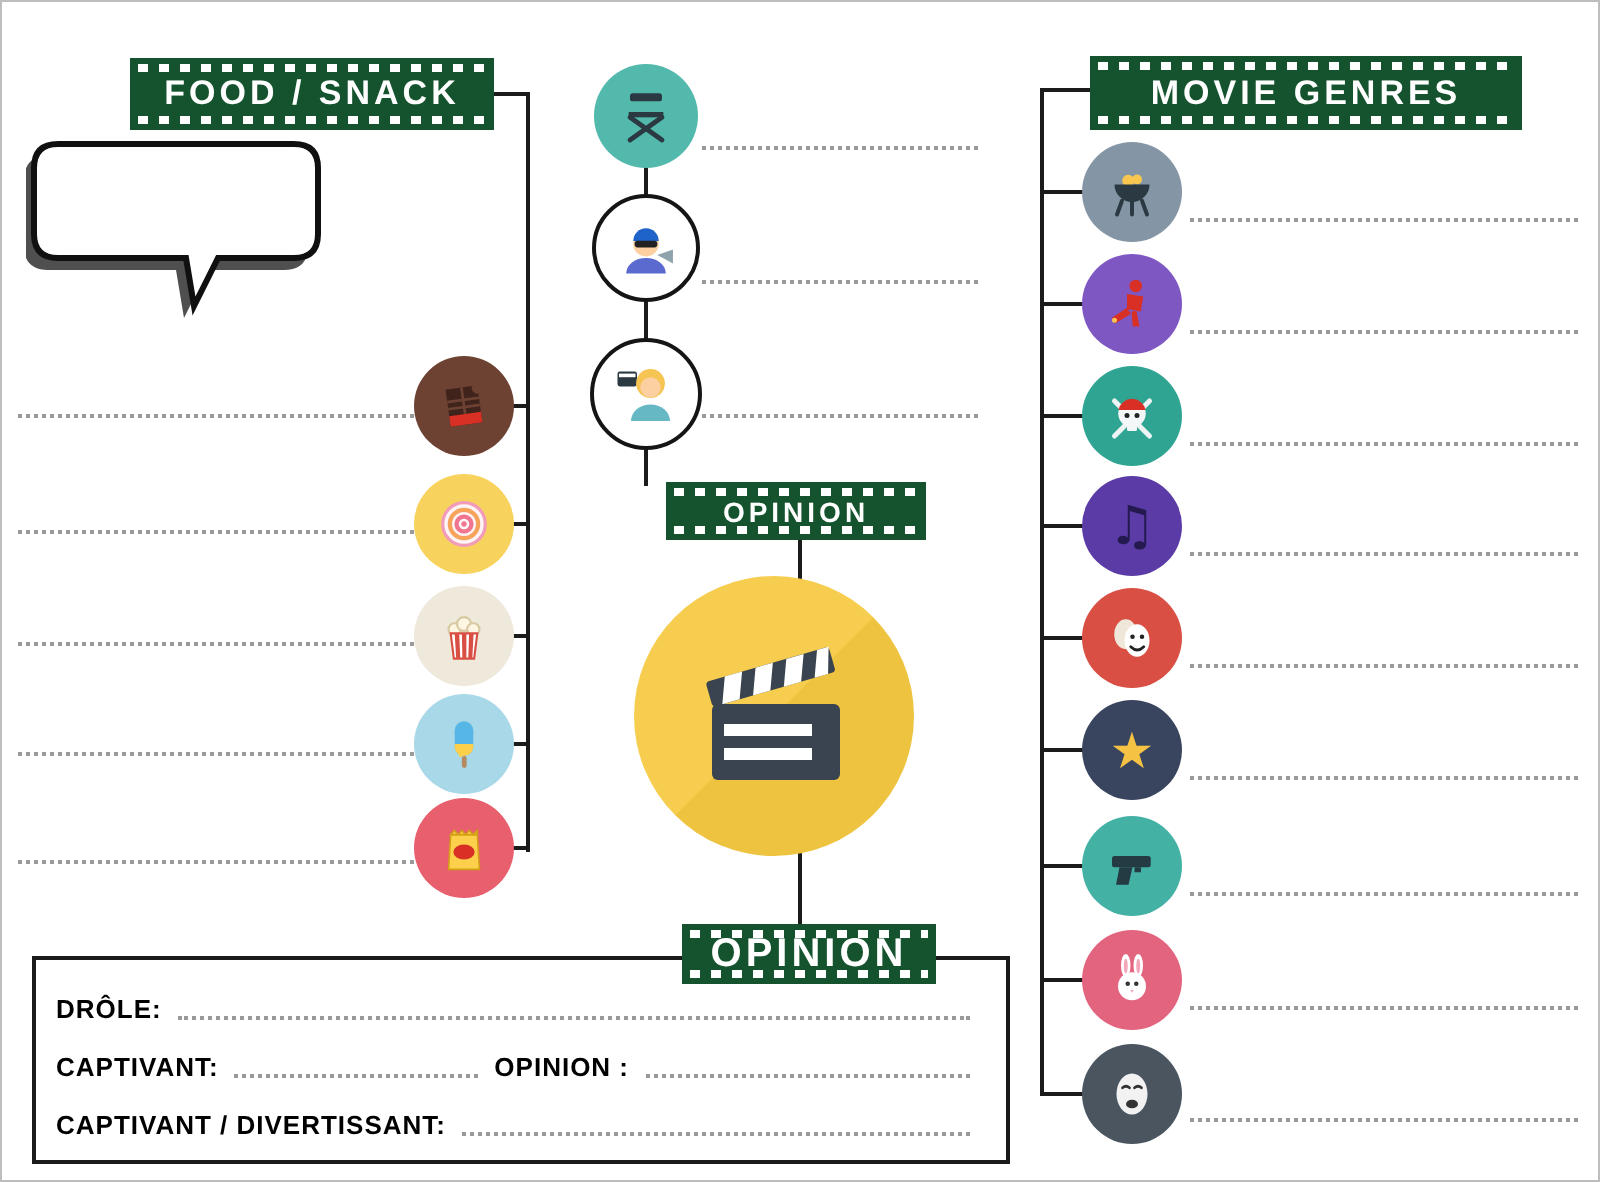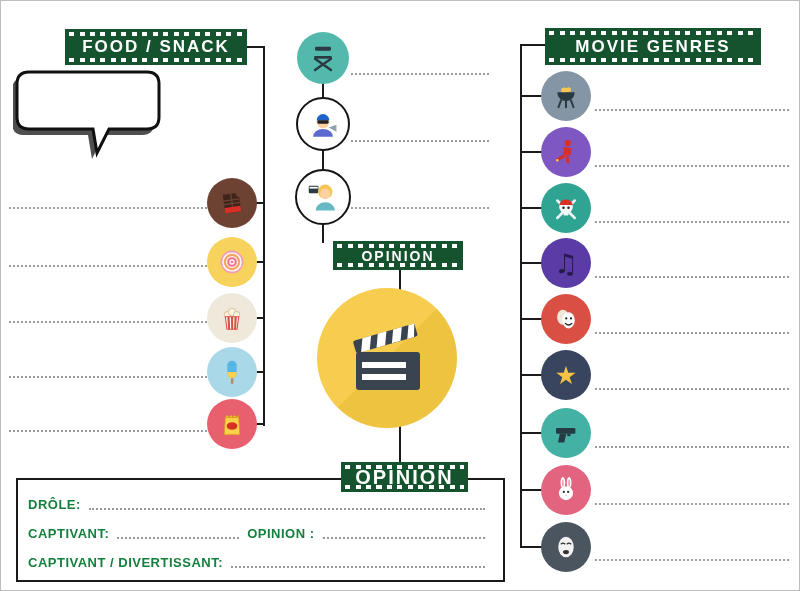--- a/index.html
+++ b/index.html
@@ -17,21 +17,21 @@
   .line { position:absolute; background:#1b1b1b; z-index:1; }
   .dots { position:absolute; border-top:2px dotted #9a9a9a; height:0; z-index:0; }
 
   .circle { position:absolute; border-radius:50%; display:flex; align-items:center; justify-content:center; z-index:3; }
   .circle.outlined { background:#fff; border:2px solid #151515; }
 
   .glyph { font-family:"DejaVu Sans", sans-serif; font-weight:bold; line-height:1; }
 
   .opinion-box { position:absolute; left:15px; top:477px; width:489px; height:104px; border:2px solid #1a1a1a; z-index:2; background:#fff; }
   .obox-row { position:absolute; left:0; right:0; height:24px; display:flex; align-items:flex-end; padding:0 10px; }
-  .obox-label { font-size:13px; font-weight:bold; color:#15803d; letter-spacing:.5px; white-space:nowrap; }
+  .obox-label { font-size:13px; font-weight:bold; color:#000000; letter-spacing:.5px; white-space:nowrap; }
   .fill-dots { border-bottom:2px dotted #999; height:14px; margin:0 8px 2px 8px; }
 
   .bubble { position:absolute; left:12px; top:66px; z-index:4; }
   .center-badge { position:absolute; left:316px; top:287px; width:140px; height:140px; border-radius:50%;
                   background:linear-gradient(135deg, #f6cd4f 50%, #eec33f 50%);
                   display:flex; align-items:center; justify-content:center; z-index:3; }
 </style>
 </head>
 <body>
 

